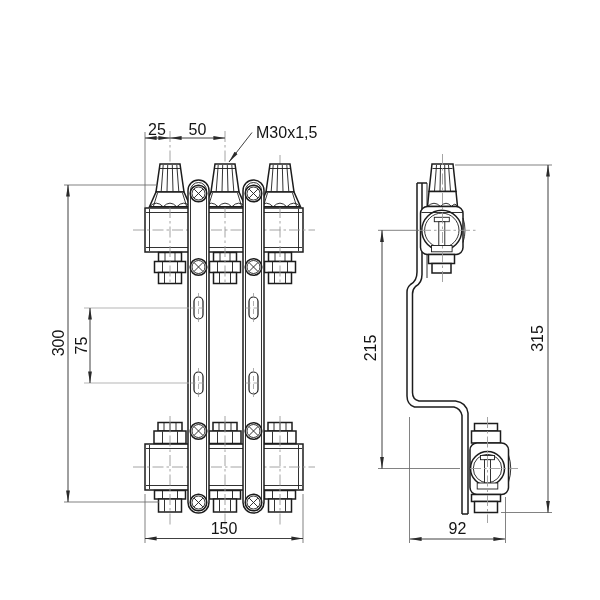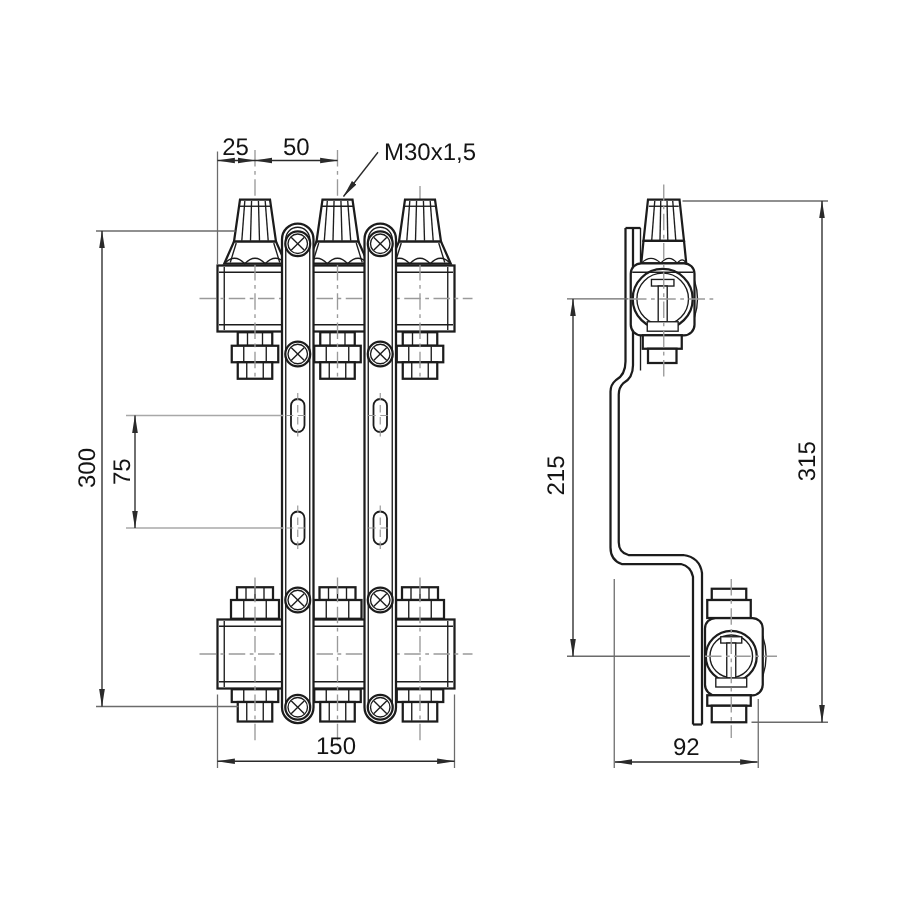--- a/index.html
+++ b/index.html
@@ -1,20 +1,20 @@
 <!DOCTYPE html>
 <html style="--line: #1c1c1c; --center: #9a9a9a; --ext: #6b6b6b; --extlight: #a8a8a8; --dim: #2a2a2a; --text: #141414; --bg: #ffffff;"><head>
 <meta charset="utf-8">
 <style>
   :root{
     --line:#1c1c1c; --center:#9a9a9a; --ext:#6b6b6b; --extlight:#a8a8a8;
     --dim:#2a2a2a; --text:#141414; --bg:#ffffff;
   }
   html,body{margin:0;padding:0;background:var(--bg);}
-  #stage{position:relative;width:600px;height:516px;background:var(--bg);overflow:hidden;}
+  #stage{position:relative;width:600px;height:516px;background:var(--bg);overflow:hidden;margin-top:31px;}
   svg{position:absolute;left:0;top:0;}
   .s1 {fill:var(--bg); stroke:var(--line); stroke-width:1.5;}
   .s1n{fill:none;      stroke:var(--line); stroke-width:1.5;}
   .s1b{fill:var(--bg); stroke:var(--line); stroke-width:1.2;}
   .s2 {fill:none;      stroke:var(--line); stroke-width:0.9;}
   .s2f{fill:var(--bg); stroke:var(--line); stroke-width:0.9;}
   .cl {fill:none; stroke:var(--center); stroke-width:0.9; stroke-dasharray:11 3 2.5 3;}
   .cls{fill:none; stroke:var(--center); stroke-width:0.8; stroke-dasharray:5 3;}
   .ext{fill:none; stroke:var(--ext); stroke-width:0.85;}
   .extg{fill:none; stroke:var(--extlight); stroke-width:0.85;}

